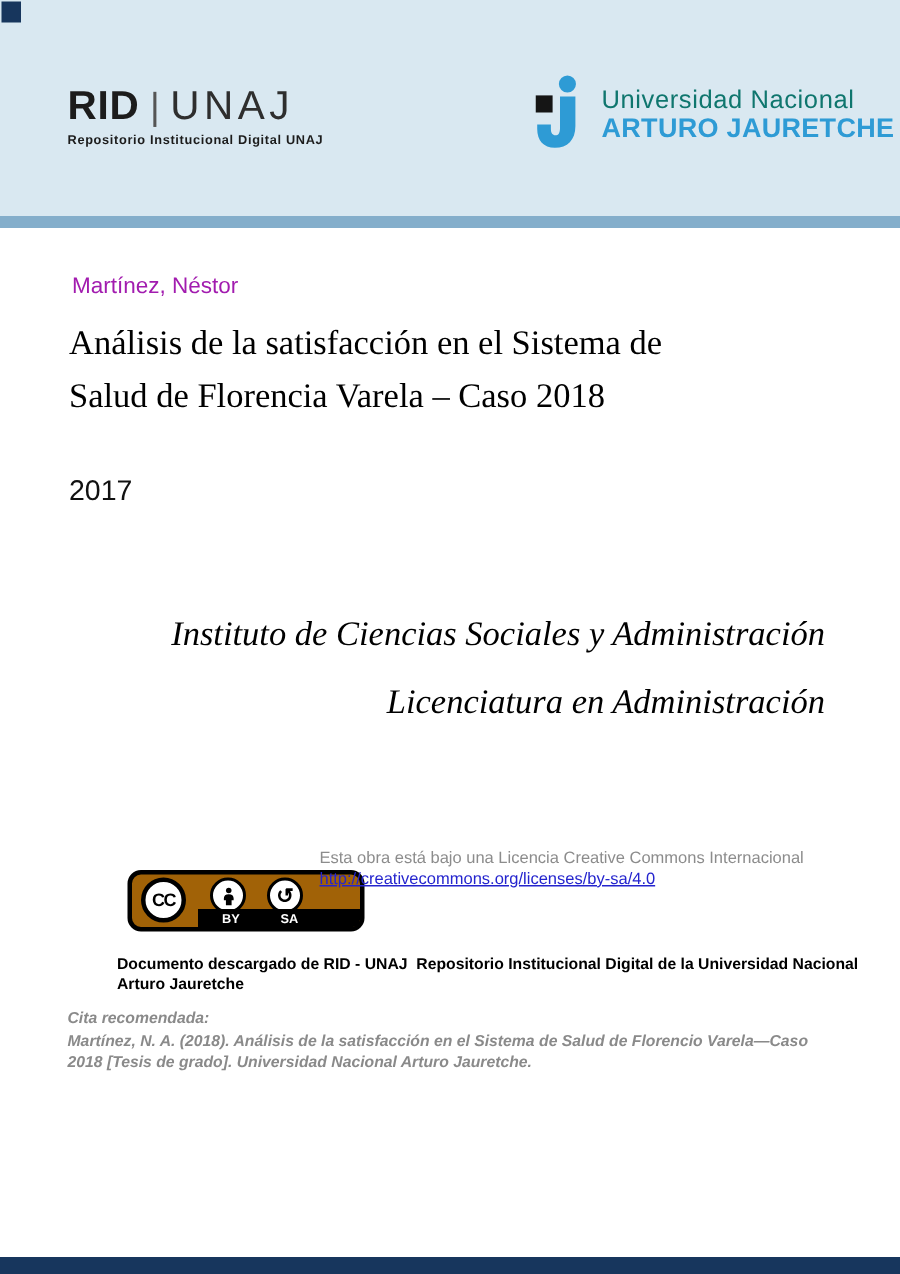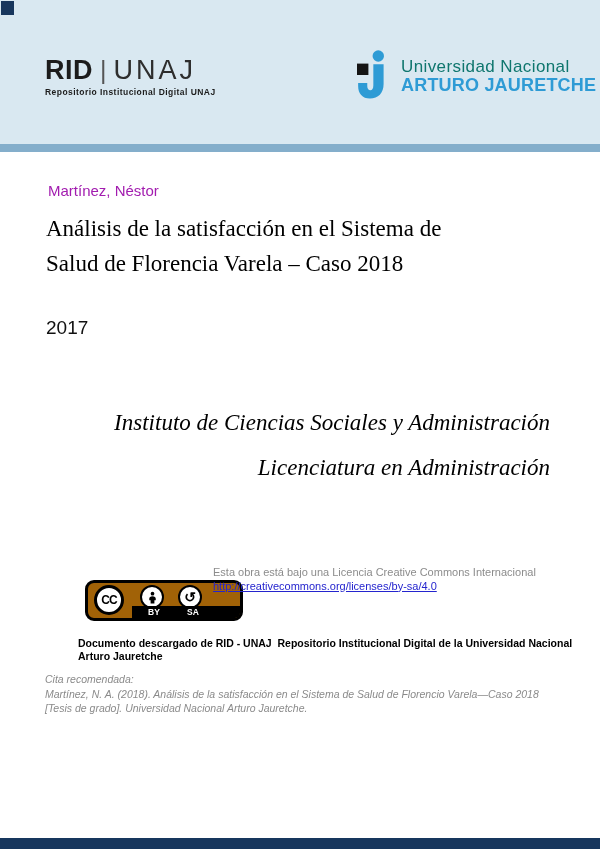--- a/index.html
+++ b/index.html
@@ -66,21 +66,21 @@
   .cc-strip .sa-label{position:absolute;left:55px;}
 
   .license-text{position:absolute;left:213px;top:566px;font-size:11px;line-height:13.5px;color:#8c8c8c;}
   .license-text a{color:#2424CE;text-align:right;}
 
   
   .download-note{
     position:absolute;left:45px;top:637px;width:500px;
     font-size:10.5px;font-weight:700;color:#000;line-height:13px;white-space:pre-wrap;margin-left:33px;
   }
-  .citation{position:absolute;left:45px;top:672px;width:512px;font-size:10.5px;line-height:14.5px;color:#8a8a8a;}
+  .citation{position:absolute;left:45px;top:672px;width:512px;font-size:10.5px;line-height:14.5px;color:#8a8a8a;font-weight:bold;}
   .citation .cit-label,.citation .cit-text{font-style:italic;}
   .citation .cit-avail{font-style:normal;margin-top:0;}
   .citation a{color:#0563C1;text-decoration:underline;}
 
   .footer-bar{position:absolute;bottom:0;left:0;width:600px;height:11px;background:#17365D;}
 </style>
 </head>
 <body>
 
 <div class="band"></div>

